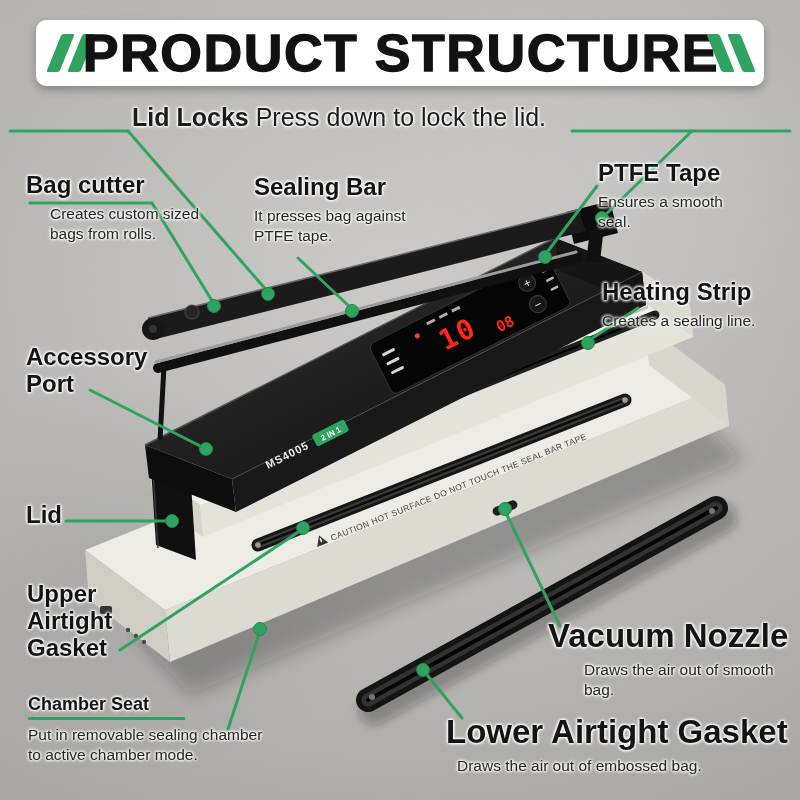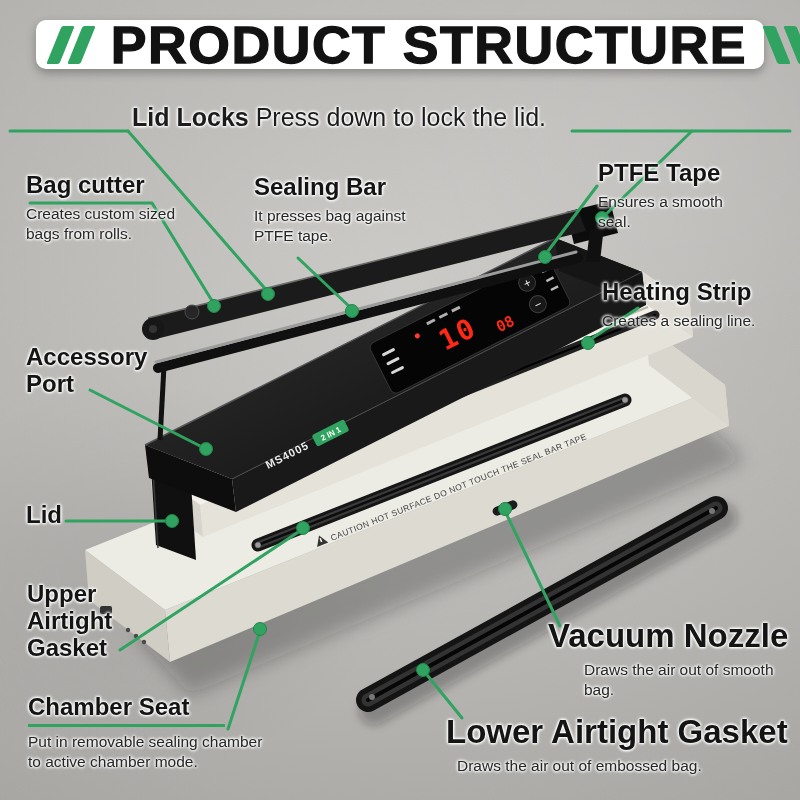--- a/index.html
+++ b/index.html
@@ -6,50 +6,50 @@
   .canvas{
     position:relative;width:800px;height:800px;overflow:hidden;
     font-family:"Liberation Sans",sans-serif;
     background:
       radial-gradient(45% 35% at 18% 72%, rgba(0,0,0,0.07), transparent 70%),
       radial-gradient(50% 40% at 82% 18%, rgba(255,255,255,0.10), transparent 70%),
       radial-gradient(120% 95% at 50% 35%, #cdccc9 0%, #b4b3b0 55%, #9c9b98 100%);
   }
   svg.scene{position:absolute;left:0;top:0;z-index:1;}
   .banner{
-    position:absolute;left:36px;right:36px;top:20px;height:49px;z-index:4;
+    position:absolute;left:36px;right:36px;top:20px;height:66px;z-index:4;
     background:#ffffff;border-radius:10px;
     box-shadow:0 4px 10px rgba(0,0,0,0.28);
-    display:flex;align-items:center;justify-content:space-between;padding:0 14px;gap:28px;
+    display:flex;align-items:center;justify-content:space-between;padding:0 14px;
   }
   .banner h1{
     margin:0;font-size:52px;font-weight:700;color:#121212;letter-spacing:1.5px;
     transform:scaleX(1.03);-webkit-text-stroke:1.3px #121212;white-space:nowrap;
   }
   .slashes{display:flex;}
   .slashes i{display:block;width:13px;height:38px;background:#2fa35f;border-radius:2px;margin:0 4px;}
   .slashes.left i{transform:skewX(-22deg);}
   .slashes.right i{transform:skewX(22deg);}
   .label{position:absolute;z-index:3;}
   .glow{text-shadow:0 1px 3px rgba(255,255,255,.95),0 -1px 3px rgba(255,255,255,.9),
         1px 0 3px rgba(255,255,255,.9),-1px 0 3px rgba(255,255,255,.9);}
   .cap{font-size:24px;font-weight:700;color:#141414;line-height:1.12;}
   .cap.big{font-size:33px;}
   .desc{font-size:15.5px;color:#262626;line-height:1.28;margin-top:5px;}
   .lidlocks{left:132px;top:103px;font-size:25px;color:#1c1c1c;white-space:nowrap;}
   .lidlocks .t{font-weight:700;}
-  .lab-bagcutter{left:26px;top:172px;}  .lab-bagcutter .desc{width:150px;}
+  .lab-bagcutter{left:26px;top:172px;}  .lab-bagcutter .desc{width:150px;margin-left:24px;}
   .lab-sealingbar{left:254px;top:174px;} .lab-sealingbar .desc{width:180px;}
   .lab-ptfe{left:598px;top:160px;}      .lab-ptfe .desc{width:130px;}
   .lab-heating{left:602px;top:279px;}   .lab-heating .desc{width:190px;}
   .lab-accessory{left:26px;top:344px;width:130px;}
   .lab-lid{left:26px;top:502px;}
   .lab-upper{left:27px;top:581px;width:115px;}
   .lab-chamber{left:28px;top:694px;}
-  .lab-chamber .cap{font-size:24px;display:inline-block;padding-right:36px;padding-bottom:3px;border-bottom:3.5px solid #2fa35f;}
+  .lab-chamber .cap{font-size:18px;display:inline-block;padding-right:36px;padding-bottom:3px;border-bottom:3.5px solid #2fa35f;}
   .lab-chamber .desc{width:250px;}
   .lab-vacuum{left:548px;top:618px;}    .lab-vacuum .desc{width:210px;margin-left:36px;}
   .lab-lower{left:446px;top:714px;}     .lab-lower .desc{white-space:nowrap;margin-left:11px;}
 </style>
 </head>
 <body>
 
 <div class="canvas">
 
   <svg class="scene" width="800" height="800" viewBox="0 0 800 800">

